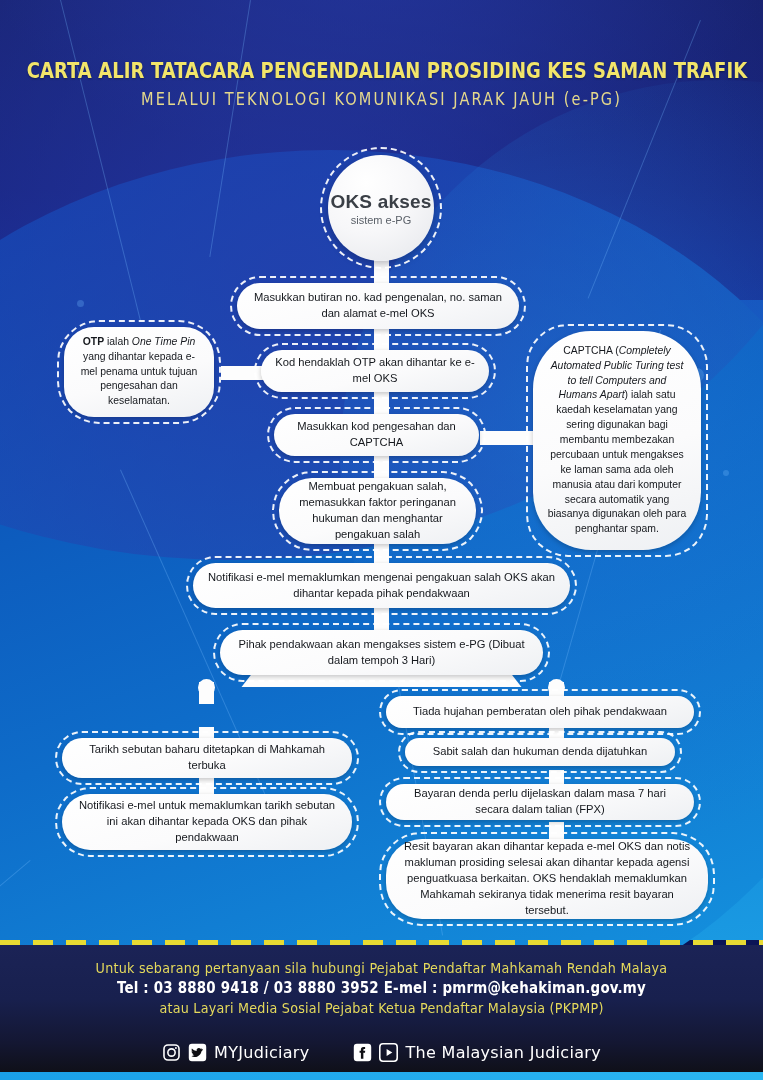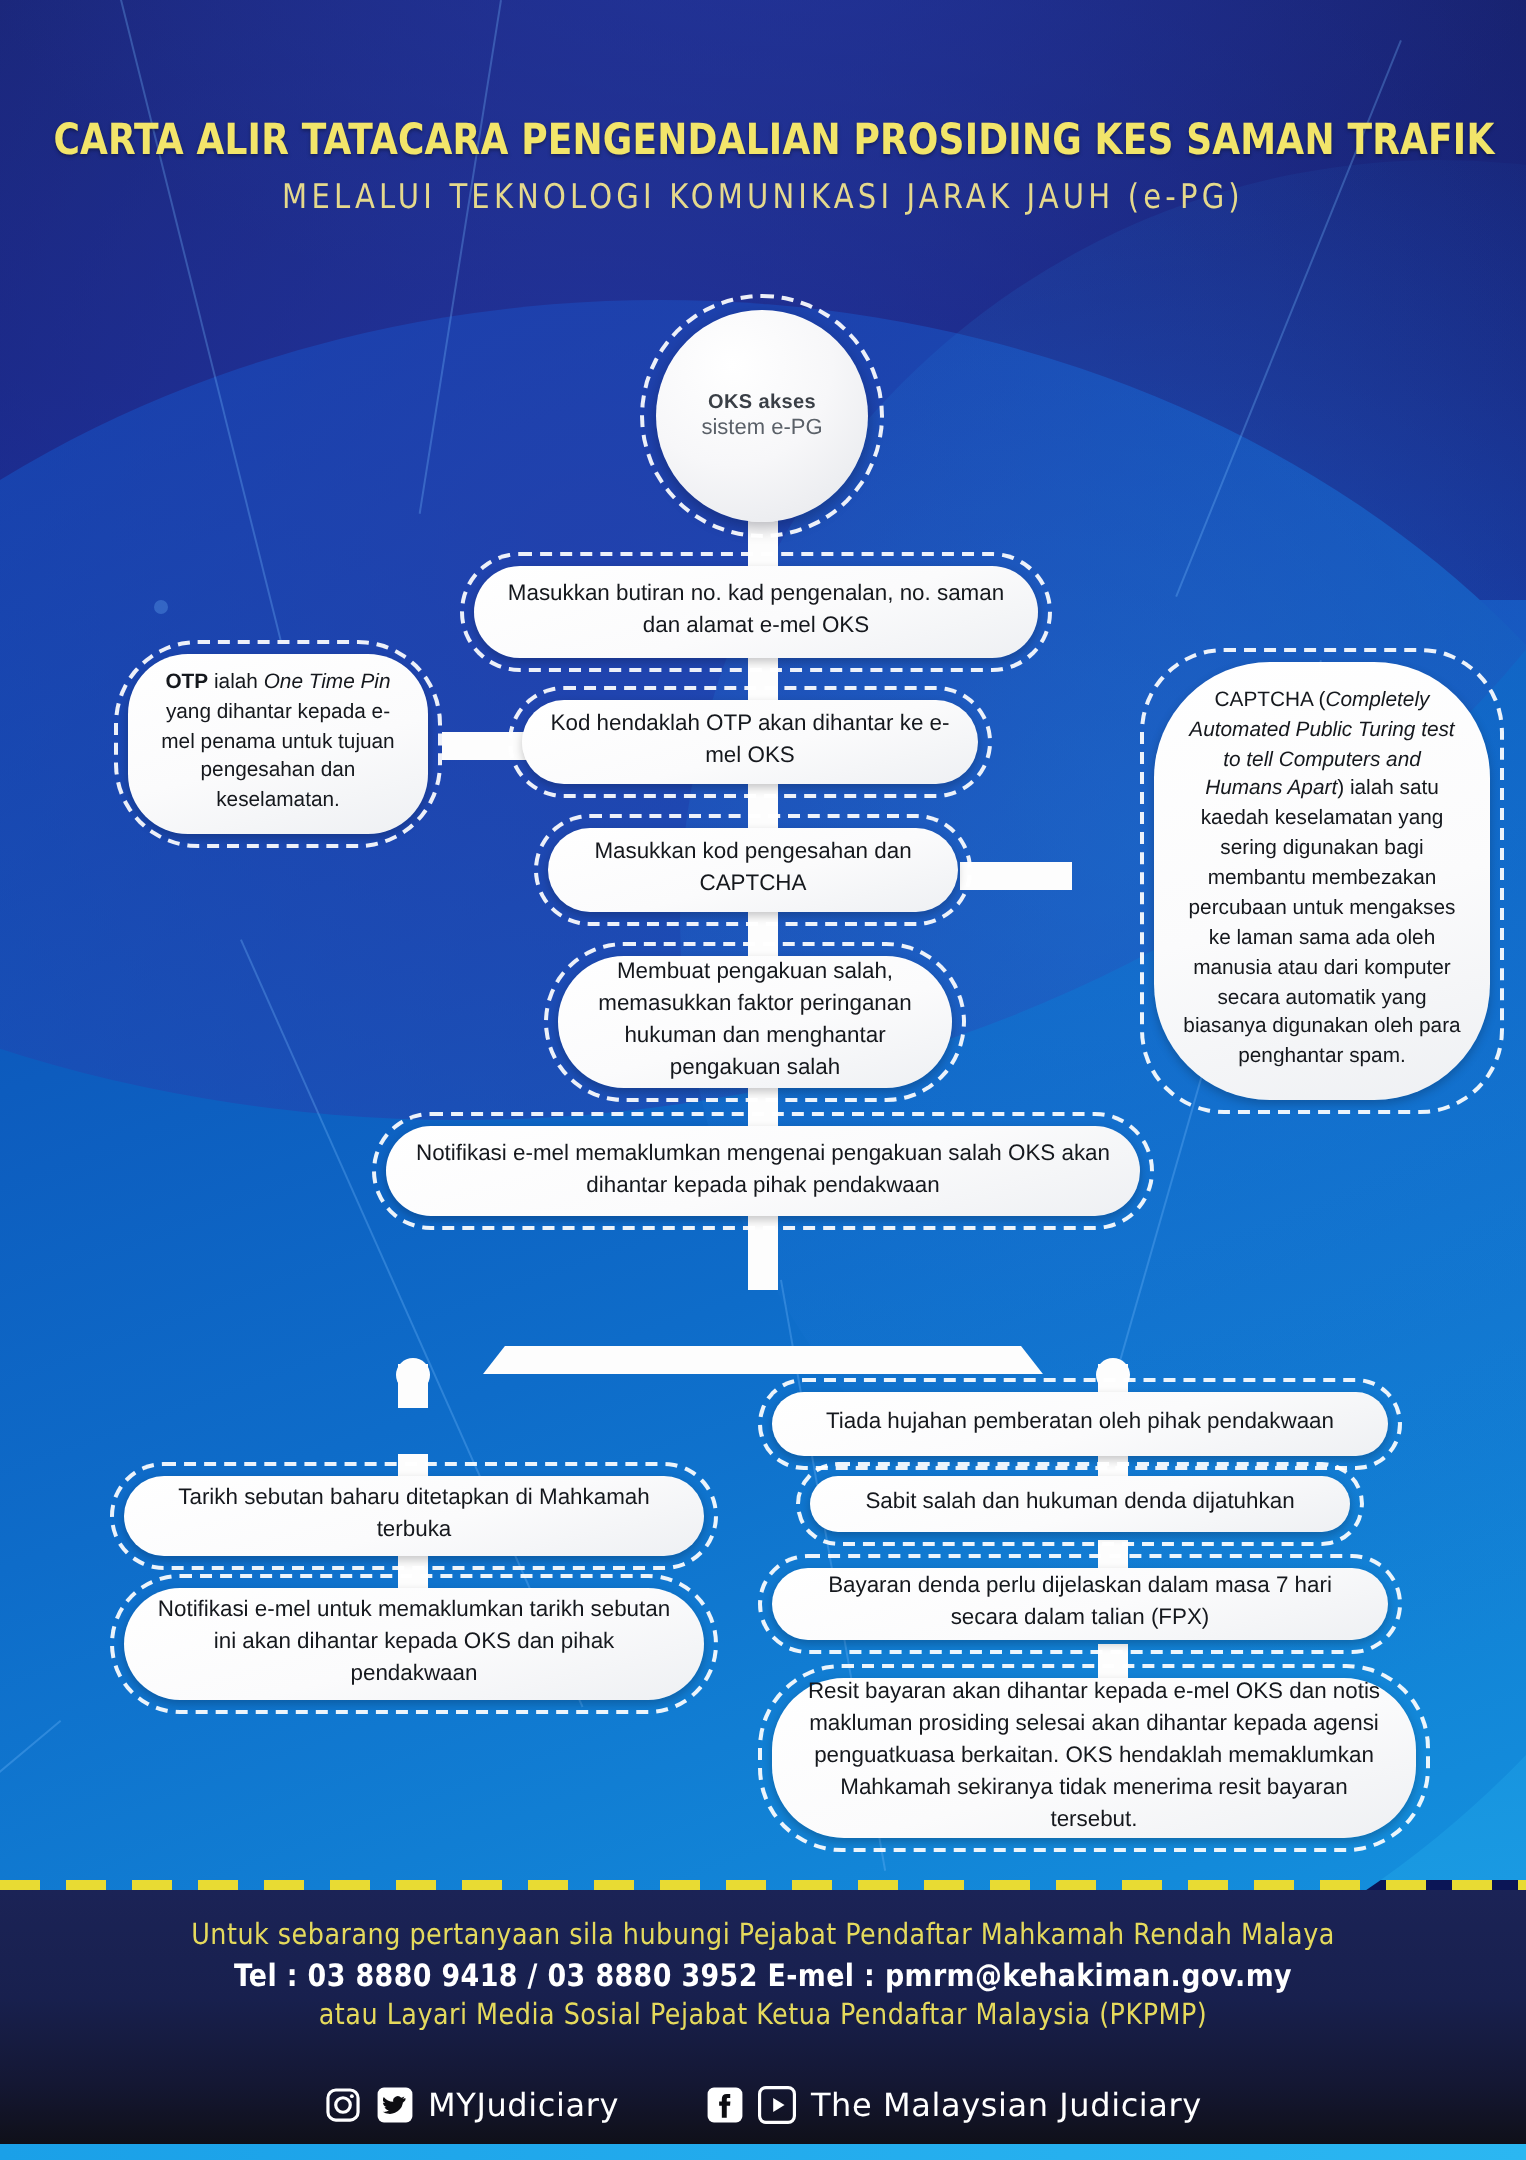--- a/index.html
+++ b/index.html
@@ -84,21 +84,21 @@
     position:absolute; z-index:6;
     width:106px; height:106px; border-radius:50%;
     background:radial-gradient(circle at 36% 26%,#ffffff 0%,#f7f7f9 48%,#e4e6ea 100%);
     display:flex; flex-direction:column; align-items:center; justify-content:center;
     box-shadow:0 3px 8px rgba(0,0,20,.28);
   }
   .circle::before {
     content:""; position:absolute; left:-8px; top:-8px; right:-8px; bottom:-8px;
     border:2.2px dashed rgba(255,255,255,.92); border-radius:50%;
   }
-  .circle .l1 { font-size:10px; font-weight:bold; color:#3a3f46; letter-spacing:.2px; }
+  .circle .l1 { font-size:19px; font-weight:bold; color:#3a3f46; letter-spacing:.2px; }
   .circle .l2 { font-size:11px; color:#5a6068; margin-top:1px; }
 
   .note { font-size:10.4px; line-height:1.43; }
   .note b { font-weight:bold; }
   .note i { font-style:italic; }
 
   
   #dash {
     position:absolute; left:0; top:940px; width:763px; height:5px; z-index:8;
     background:repeating-linear-gradient(90deg,#e8db33 0 20px, rgba(0,0,0,0) 20px 33px);
@@ -200,28 +200,31 @@
   </div>
 
   <div class="node" style="left:279px;top:478px;width:197px;height:66px;">
     <div class="txt">Membuat pengakuan salah, memasukkan faktor peringanan hukuman dan menghantar pengakuan salah</div>
   </div>
 
   <div class="node" style="left:193px;top:563px;width:377px;height:45px;">
     <div class="txt">Notifikasi e-mel memaklumkan mengenai pengakuan salah OKS akan dihantar kepada pihak pendakwaan</div>
   </div>
 
+  <div class="node" style="left:220px;top:630px;width:323px;height:45px;">
+    <div class="txt">Pihak pendakwaan akan mengakses sistem e-PG (Dibuat dalam tempoh 3 Hari)</div>
+  </div>
 
   <div class="node note" style="left:64px;top:327px;width:150px;height:90px;border-radius:30px;">
     <div class="txt">
       <b>OTP</b><span> ialah </span><i>One Time Pin</i><span> yang dihantar kepada e-mel penama untuk tujuan pengesahan dan keselamatan.</span>
     </div>
   </div>
 
-  <div class="node note" style="left:533px;top:331px;width:168px;height:219px;border-radius:58px;margin-left:44px;">
+  <div class="node note" style="left:533px;top:331px;width:168px;height:219px;border-radius:58px;">
     <div class="txt">
       <span>CAPTCHA</span><span> (</span><i>Completely Automated Public Turing test to tell Computers and Humans Apart</i><span>)</span><span> ialah satu kaedah keselamatan yang sering digunakan bagi membantu membezakan percubaan untuk mengakses ke laman sama ada oleh manusia atau dari komputer secara automatik yang biasanya digunakan oleh para penghantar spam.</span>
     </div>
   </div>
 
   <div class="node" style="left:62px;top:738px;width:290px;height:40px;border-radius:24px;">
     <div class="txt">Tarikh sebutan baharu ditetapkan di Mahkamah terbuka</div>
   </div>
   <div class="node" style="left:62px;top:794px;width:290px;height:56px;border-radius:28px;">
     <div class="txt">Notifikasi e-mel untuk memaklumkan tarikh sebutan ini akan dihantar kepada OKS dan pihak pendakwaan</div>

